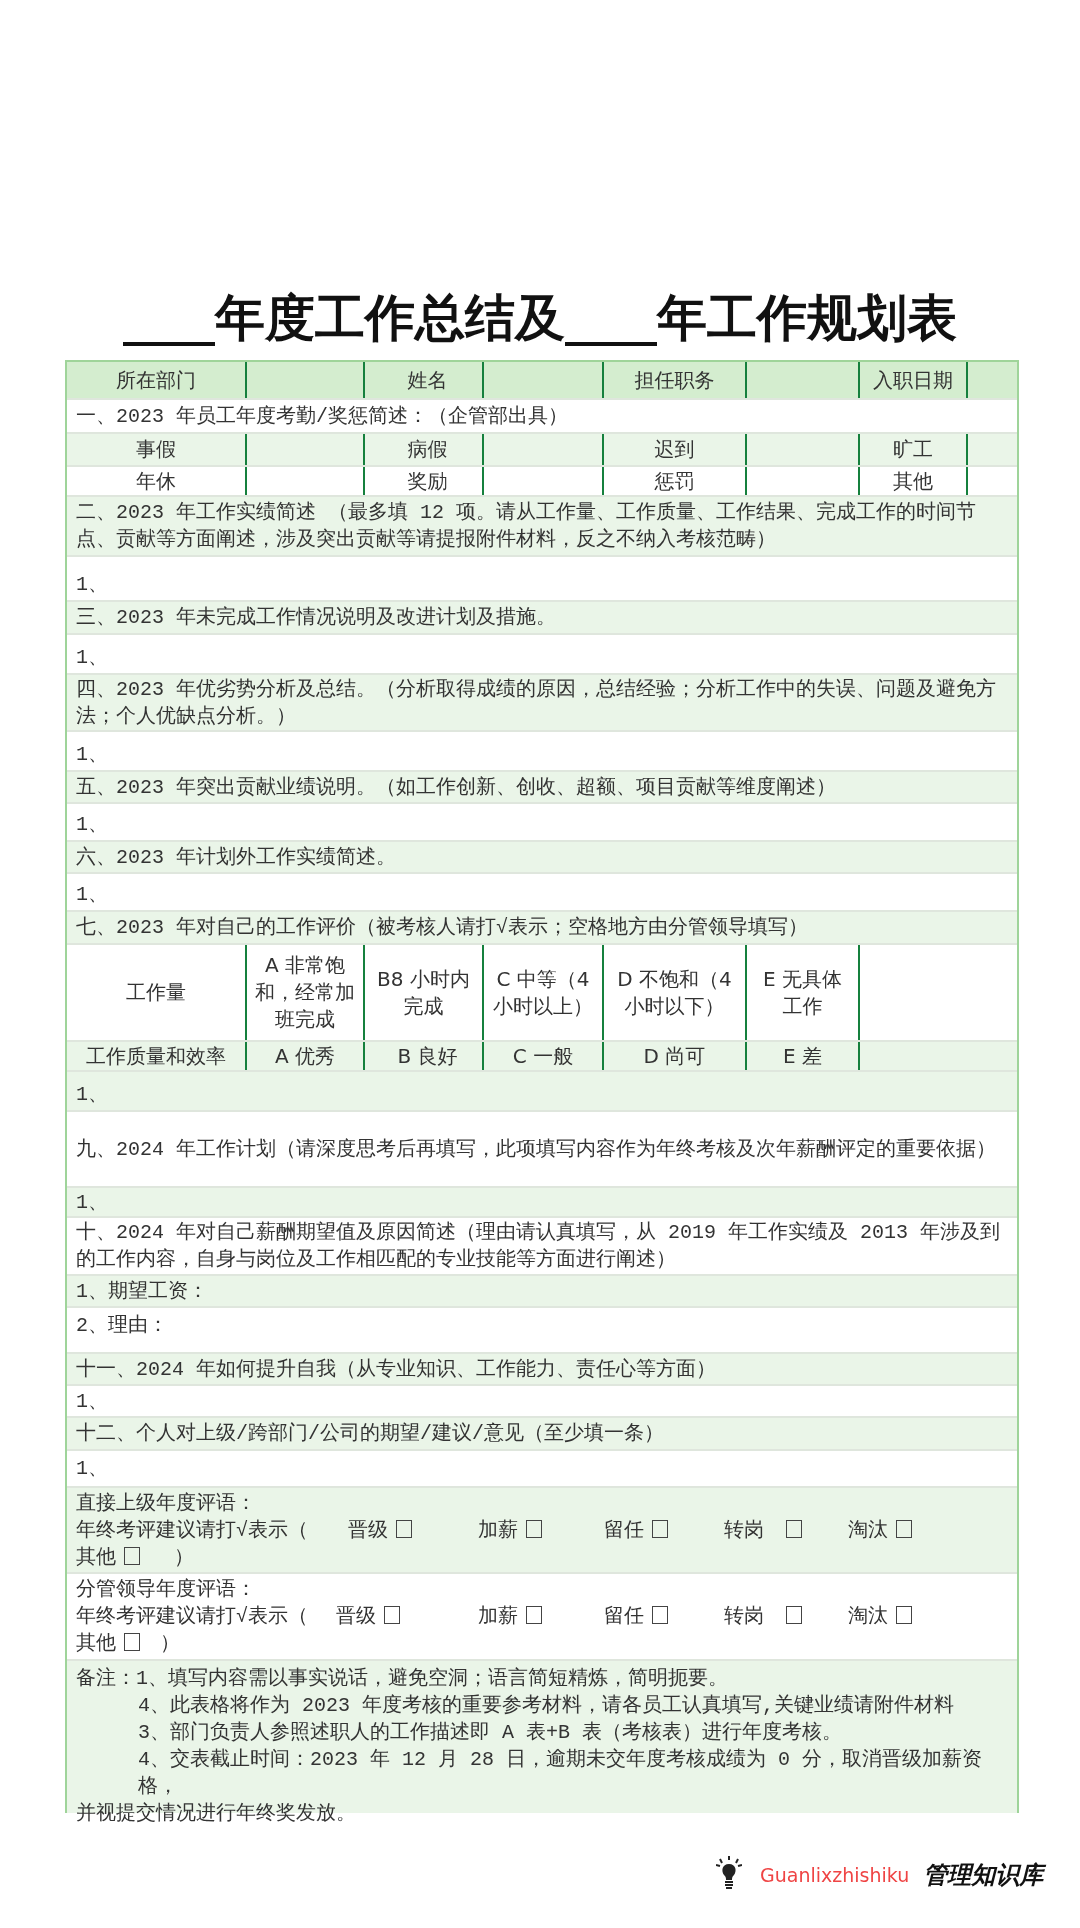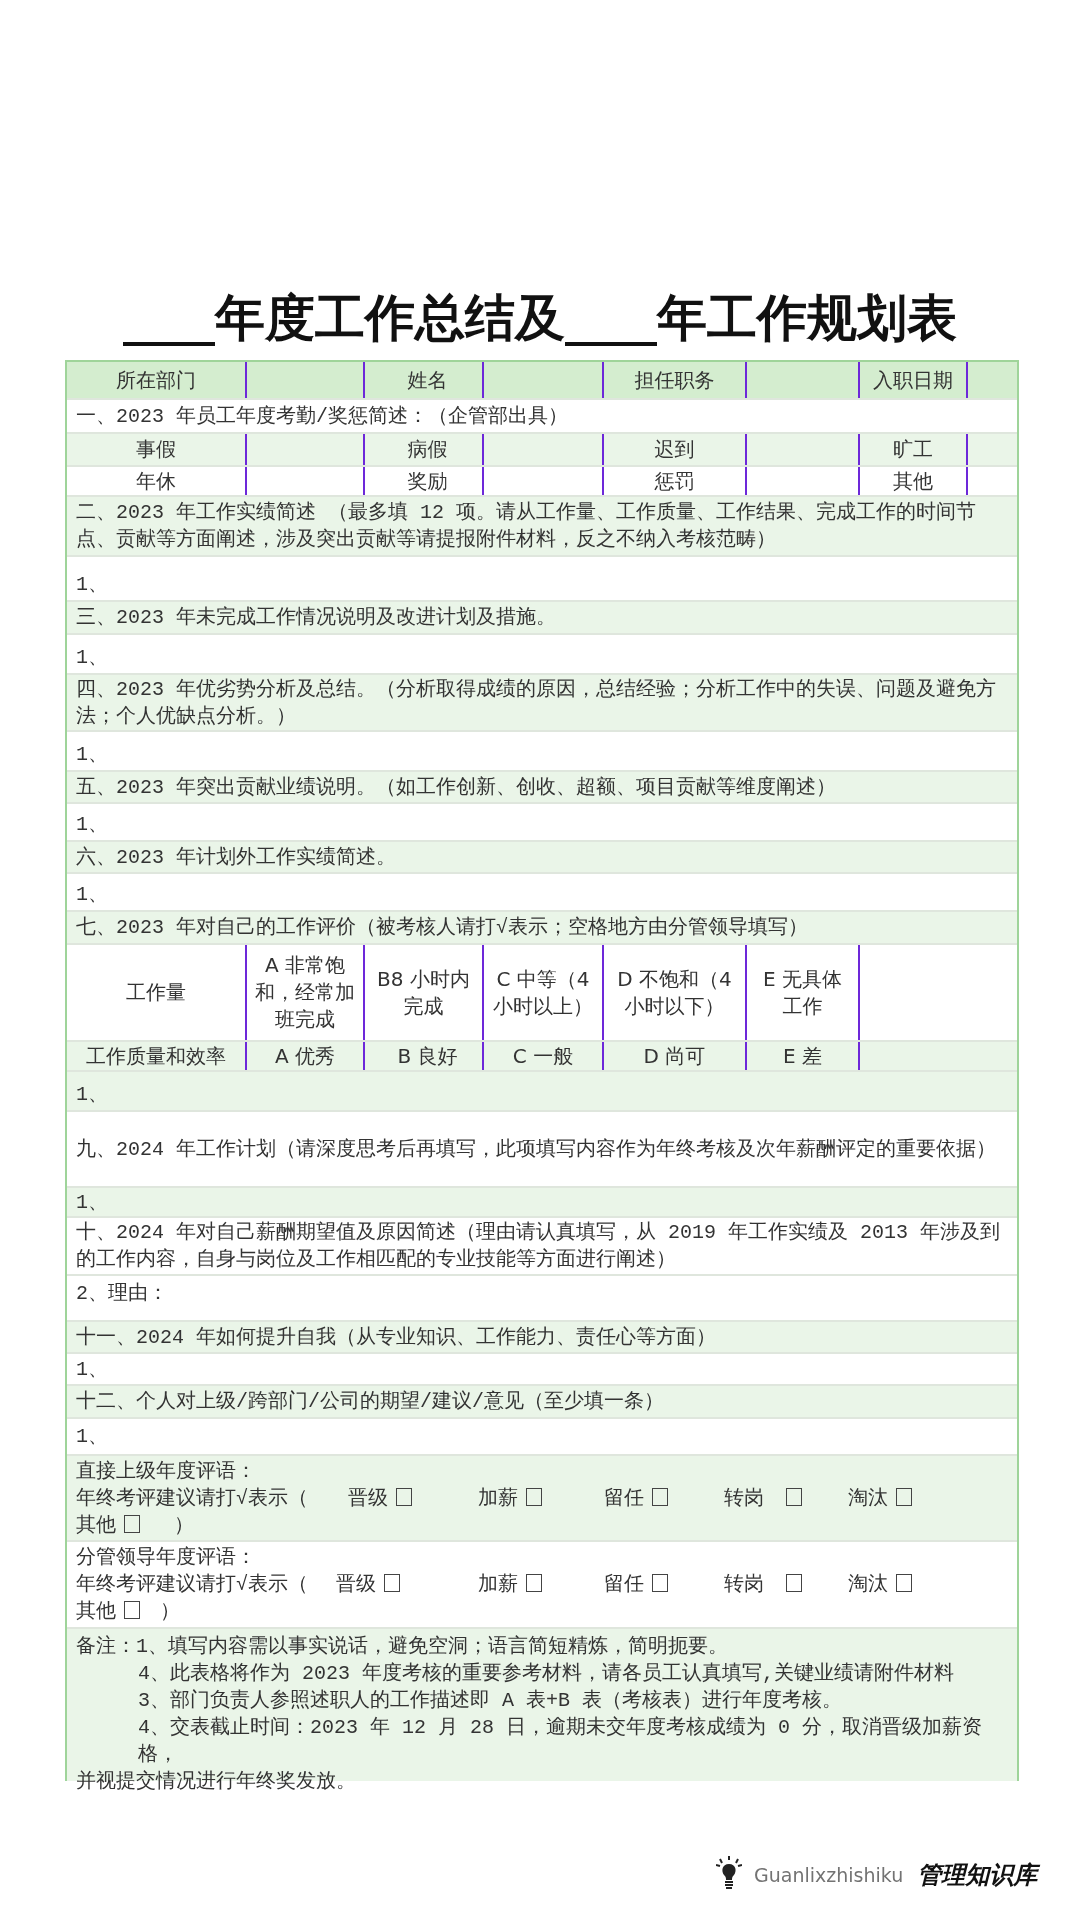--- a/index.html
+++ b/index.html
@@ -8,31 +8,31 @@
   .title { position: absolute; left: 0; top: 285px; width: 1080px; text-align: center;
            font-family: "DejaVu Sans", sans-serif; font-weight: bold; font-size: 50px; color: #111;
            letter-spacing: 0px; white-space: nowrap; }
   .title .blank { display: inline-block; width: 92px; border-bottom: 4px solid #111; height: 46px; vertical-align: bottom; margin-bottom: 6px; }
   .sheet { position: absolute; left: 65px; top: 360px; width: 954px;
            border: 2px solid #9fd49a; border-bottom: none; box-sizing: border-box; }
   .row { position: relative; border-bottom: 2px solid #dfe6dd; box-sizing: border-box; display: flex; }
   .green { background: #eaf5e8; }
   .white { background: #ffffff; }
   .hdr { background: #d4edcf; }
-  .cell { box-sizing: border-box; border-right: 2px solid #6d28d9; display: flex; align-items: center; justify-content: center; font-size: 20px; text-align: center; line-height: 27px; }
+  .cell { box-sizing: border-box; border-right: 2px solid #15803d; display: flex; align-items: center; justify-content: center; font-size: 20px; text-align: center; line-height: 27px; }
   .cell:last-child { border-right: none; }
   .full { width: 100%; font-size: 20px; line-height: 27px; padding: 4px 9px; box-sizing: border-box; display: flex; align-items: center; font-family: Liberation Mono, monospace; }
   .full.top { align-items: flex-start; }
   .c0 { width: 180px; } .c1 { width: 118px; } .c2 { width: 119px; padding-left: 8px; } .c3 { width: 120px; }
   .c4 { width: 143px; } .c5 { width: 113px; } .c6 { width: 108px; } .c7 { width: 49px; }
   .chk { display: inline-block; width: 14px; height: 16px; border: 1.5px solid #444; vertical-align: -2px; margin-left: 8px; }
   .opt { display: inline-block; }
   .note-indent { padding-left: 62px; }
   .watermark { position: absolute; left: 716px; top: 1856px; display: flex; align-items: center; }
-  .wm-latin { font-family: "DejaVu Sans", sans-serif; font-size: 19px; color: #737373; margin-left: 12px; }
+  .wm-latin { font-family: "DejaVu Sans", sans-serif; font-size: 19px; color: #ef4444; margin-left: 18px; }
   .wm-cjk { font-family: "DejaVu Serif", serif; font-size: 24px; font-weight: bold; font-style: italic; color: #111; margin-left: 14px; }
 </style>
 </head>
 <body>
 
 <div class="title">
   <span class="blank"></span><span>年度工作总结及</span><span class="blank"></span><span>年工作规划表</span>
 </div>
 
 <div class="sheet">
@@ -135,20 +135,23 @@
 
   <div class="row white" style="height:76px">
     <div class="full">九、2024 年工作计划（请深度思考后再填写，此项填写内容作为年终考核及次年薪酬评定的重要依据）</div>
   </div>
   <div class="row green" style="height:30px">
     <div class="full">1、</div>
   </div>
 
   <div class="row white" style="height:58px">
     <div class="full">十、2024 年对自己薪酬期望值及原因简述（理由请认真填写，从 2019 年工作实绩及 2013 年涉及到的工作内容，自身与岗位及工作相匹配的专业技能等方面进行阐述）</div>
+  </div>
+  <div class="row green" style="height:32px">
+    <div class="full">1、期望工资：</div>
   </div>
   <div class="row white" style="height:46px">
     <div class="full top">2、理由：</div>
   </div>
 
   <div class="row green" style="height:32px">
     <div class="full">十一、2024 年如何提升自我（从专业知识、工作能力、责任心等方面）</div>
   </div>
   <div class="row white" style="height:32px">
     <div class="full">1、</div>

